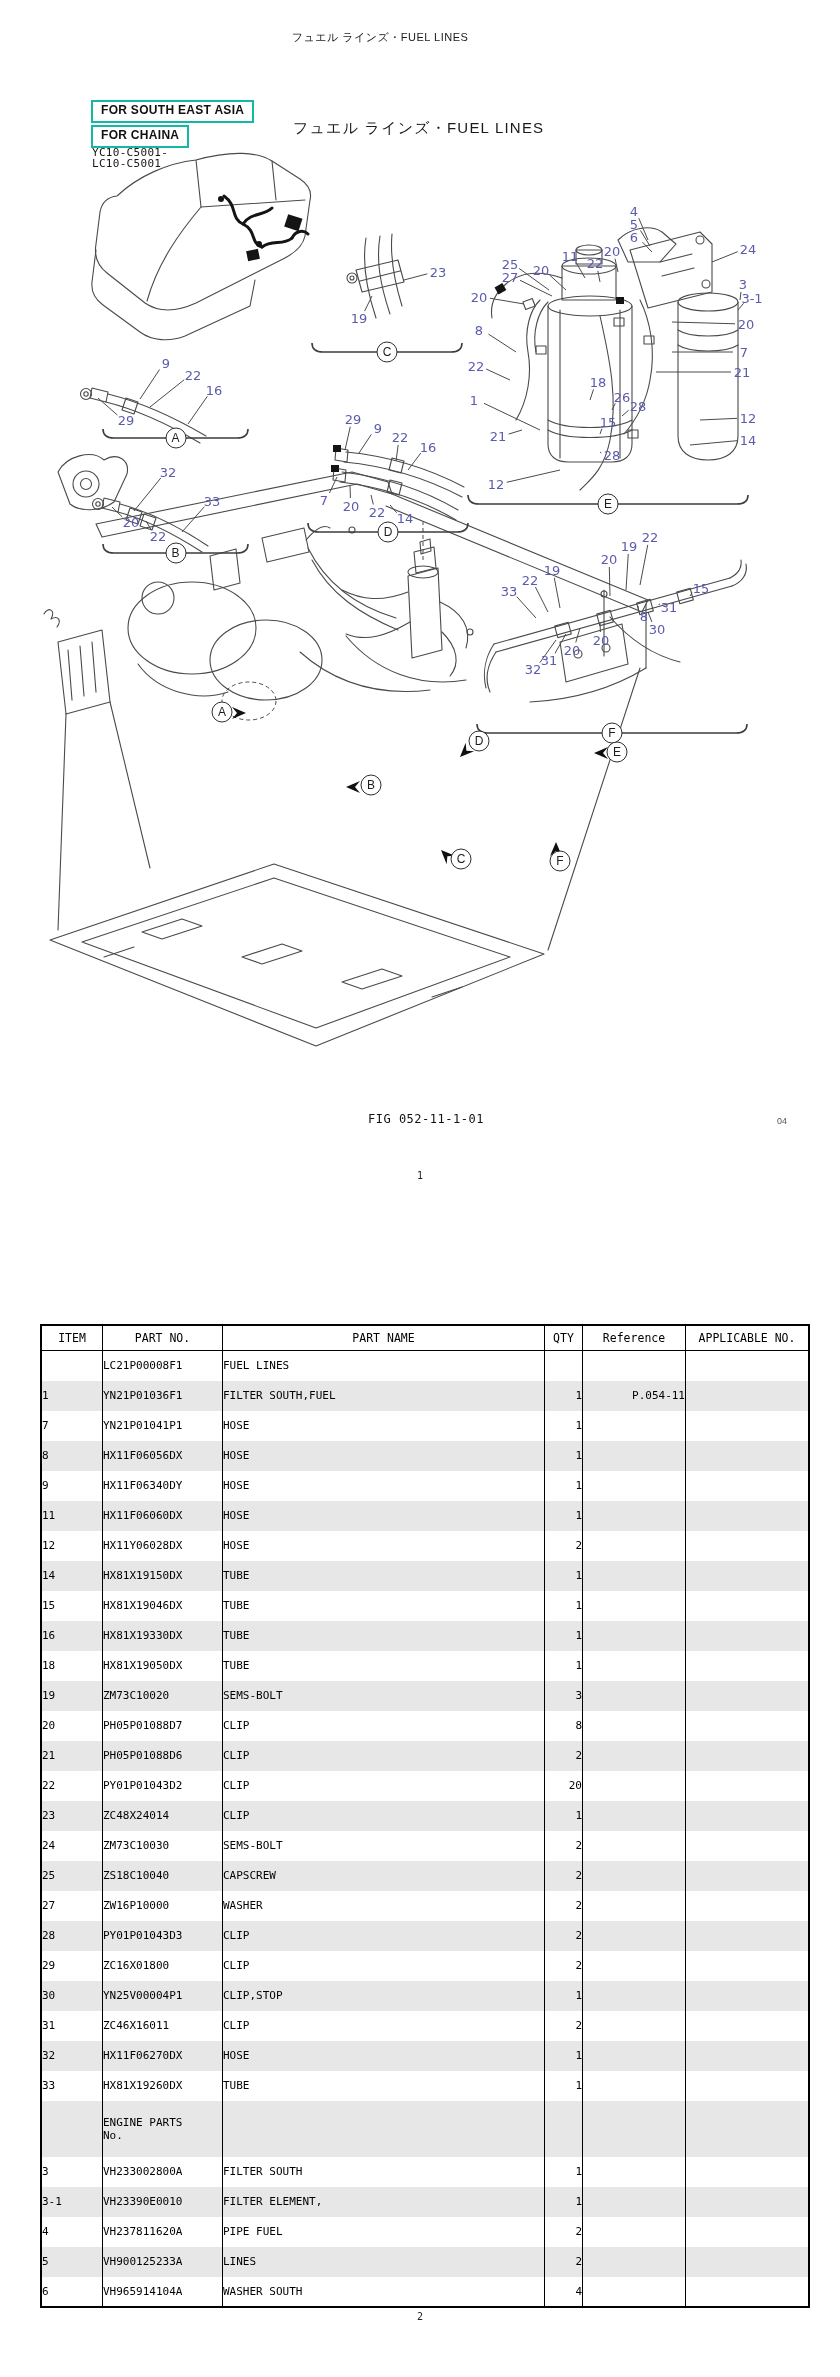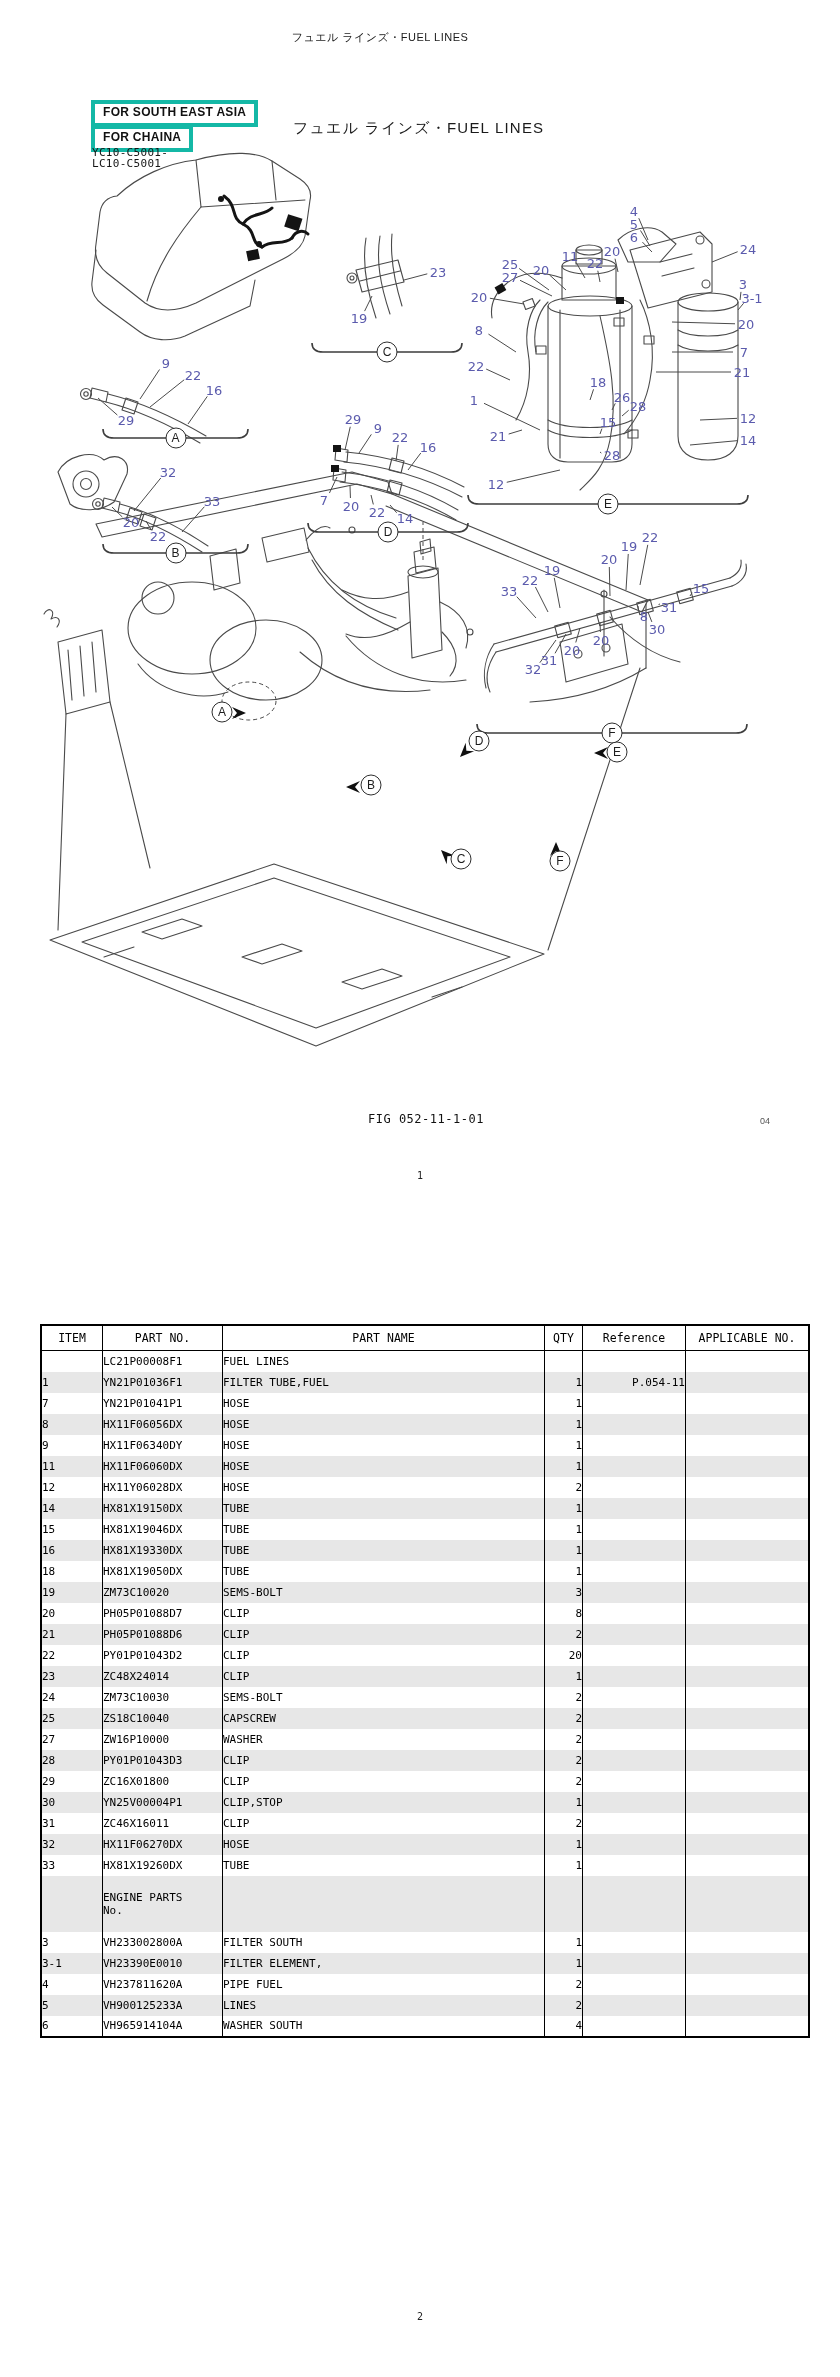--- a/index.html
+++ b/index.html
@@ -3,31 +3,31 @@
 <meta charset="utf-8">
 <style>
   html,body{margin:0;padding:0;}
   body{
     width:840px;height:2377px;position:relative;background:#ffffff;
     font-family:"Liberation Sans",sans-serif;color:#111;overflow:hidden;
   }
   .abs{position:absolute;}
   #top-title{top:30px;left:0;width:760px;text-align:center;font-size:11px;letter-spacing:.5px;color:#1a1a1a;}
   .region-box{
-    border:4px solid #14b8a6;padding:1px 8px 4px 8px;font-size:12px;font-weight:600;
+    border:2px solid #14b8a6;padding:1px 8px 4px 8px;font-size:12px;font-weight:600;
     letter-spacing:.3px;color:#111;background:#fff;white-space:nowrap;
   }
   #region-box-1{left:91px;top:100px;}
   #region-box-2{left:91px;top:125px;}
   .serial{left:92px;font-size:11px;font-family:"DejaVu Sans Mono",monospace;letter-spacing:.3px;color:#151515;}
   #serial-1{top:146px;}
   #serial-2{top:157px;}
   #main-title{left:293px;top:119px;font-size:15px;letter-spacing:1.2px;color:#1a1a1a;white-space:nowrap;}
   #fig-caption{left:368px;top:1112px;font-size:12px;font-family:"DejaVu Sans Mono",monospace;letter-spacing:.5px;}
-  #corner-mark{left:760px;top:1116px;font-size:9px;color:#555;}
+  #corner-mark{left:777px;top:1116px;font-size:9px;color:#555;}
   .page-num{left:0;width:840px;text-align:center;font-size:10px;font-family:"DejaVu Sans Mono",monospace;color:#222;}
   #page-num-top{top:1170px;}
   #page-num-bottom{top:2311px;}
 
   
   #art{position:absolute;left:0;top:0;width:840px;height:2377px;pointer-events:none;}
   .ln{stroke:#4a4a4a;stroke-width:1.1;fill:none;stroke-linecap:round;stroke-linejoin:round;}
   .dk{stroke:#141414;stroke-width:3;fill:none;stroke-linecap:round;}
   .fd{fill:#141414;stroke:none;}
   .dash{stroke:#4a4a4a;stroke-width:1;fill:none;stroke-dasharray:4 3;}
@@ -54,21 +54,21 @@
     border:2px solid #000;
   }
   #parts-table th,#parts-table td{
     border-left:1px solid #000;border-right:1px solid #000;
     padding:0;overflow:hidden;white-space:pre-line;vertical-align:middle;
   }
   #parts-table thead th{
     height:24px;text-align:center;font-weight:normal;font-size:11.5px;
     border-bottom:1.5px solid #000;
   }
-  #parts-table tbody tr{height:21px;}
+  #parts-table tbody tr{height:30px;}
   #parts-table tbody tr.tall{height:56px;}
   #parts-table tbody tr.stripe{background:#e7e7e7;}
   td.c-item{padding-left:8px;}
   td.c-part_no{padding-left:13px;}
   td.c-part_name{padding-left:13px;}
   td.c-qty{text-align:right;padding-right:5px;}
   td.c-reference{padding-left:8px;text-align:right;}
 </style>
 </head>
 <body>
@@ -371,21 +371,21 @@
         <td class="c-item"></td>
         <td class="c-part_no">LC21P00008F1</td>
         <td class="c-part_name">FUEL LINES</td>
         <td class="c-qty"></td>
         <td class="c-reference"></td>
         <td class="c-applicable"></td>
       </tr>
       <tr class="stripe">
         <td class="c-item">1</td>
         <td class="c-part_no">YN21P01036F1</td>
-        <td class="c-part_name">FILTER TUBE,FUEL</td>
+        <td class="c-part_name">FILTER SOUTH,FUEL</td>
         <td class="c-qty">1</td>
         <td class="c-reference">P.054-11</td>
         <td class="c-applicable"></td>
       </tr>
       <tr>
         <td class="c-item">7</td>
         <td class="c-part_no">YN21P01041P1</td>
         <td class="c-part_name">HOSE</td>
         <td class="c-qty">1</td>
         <td class="c-reference"></td>

